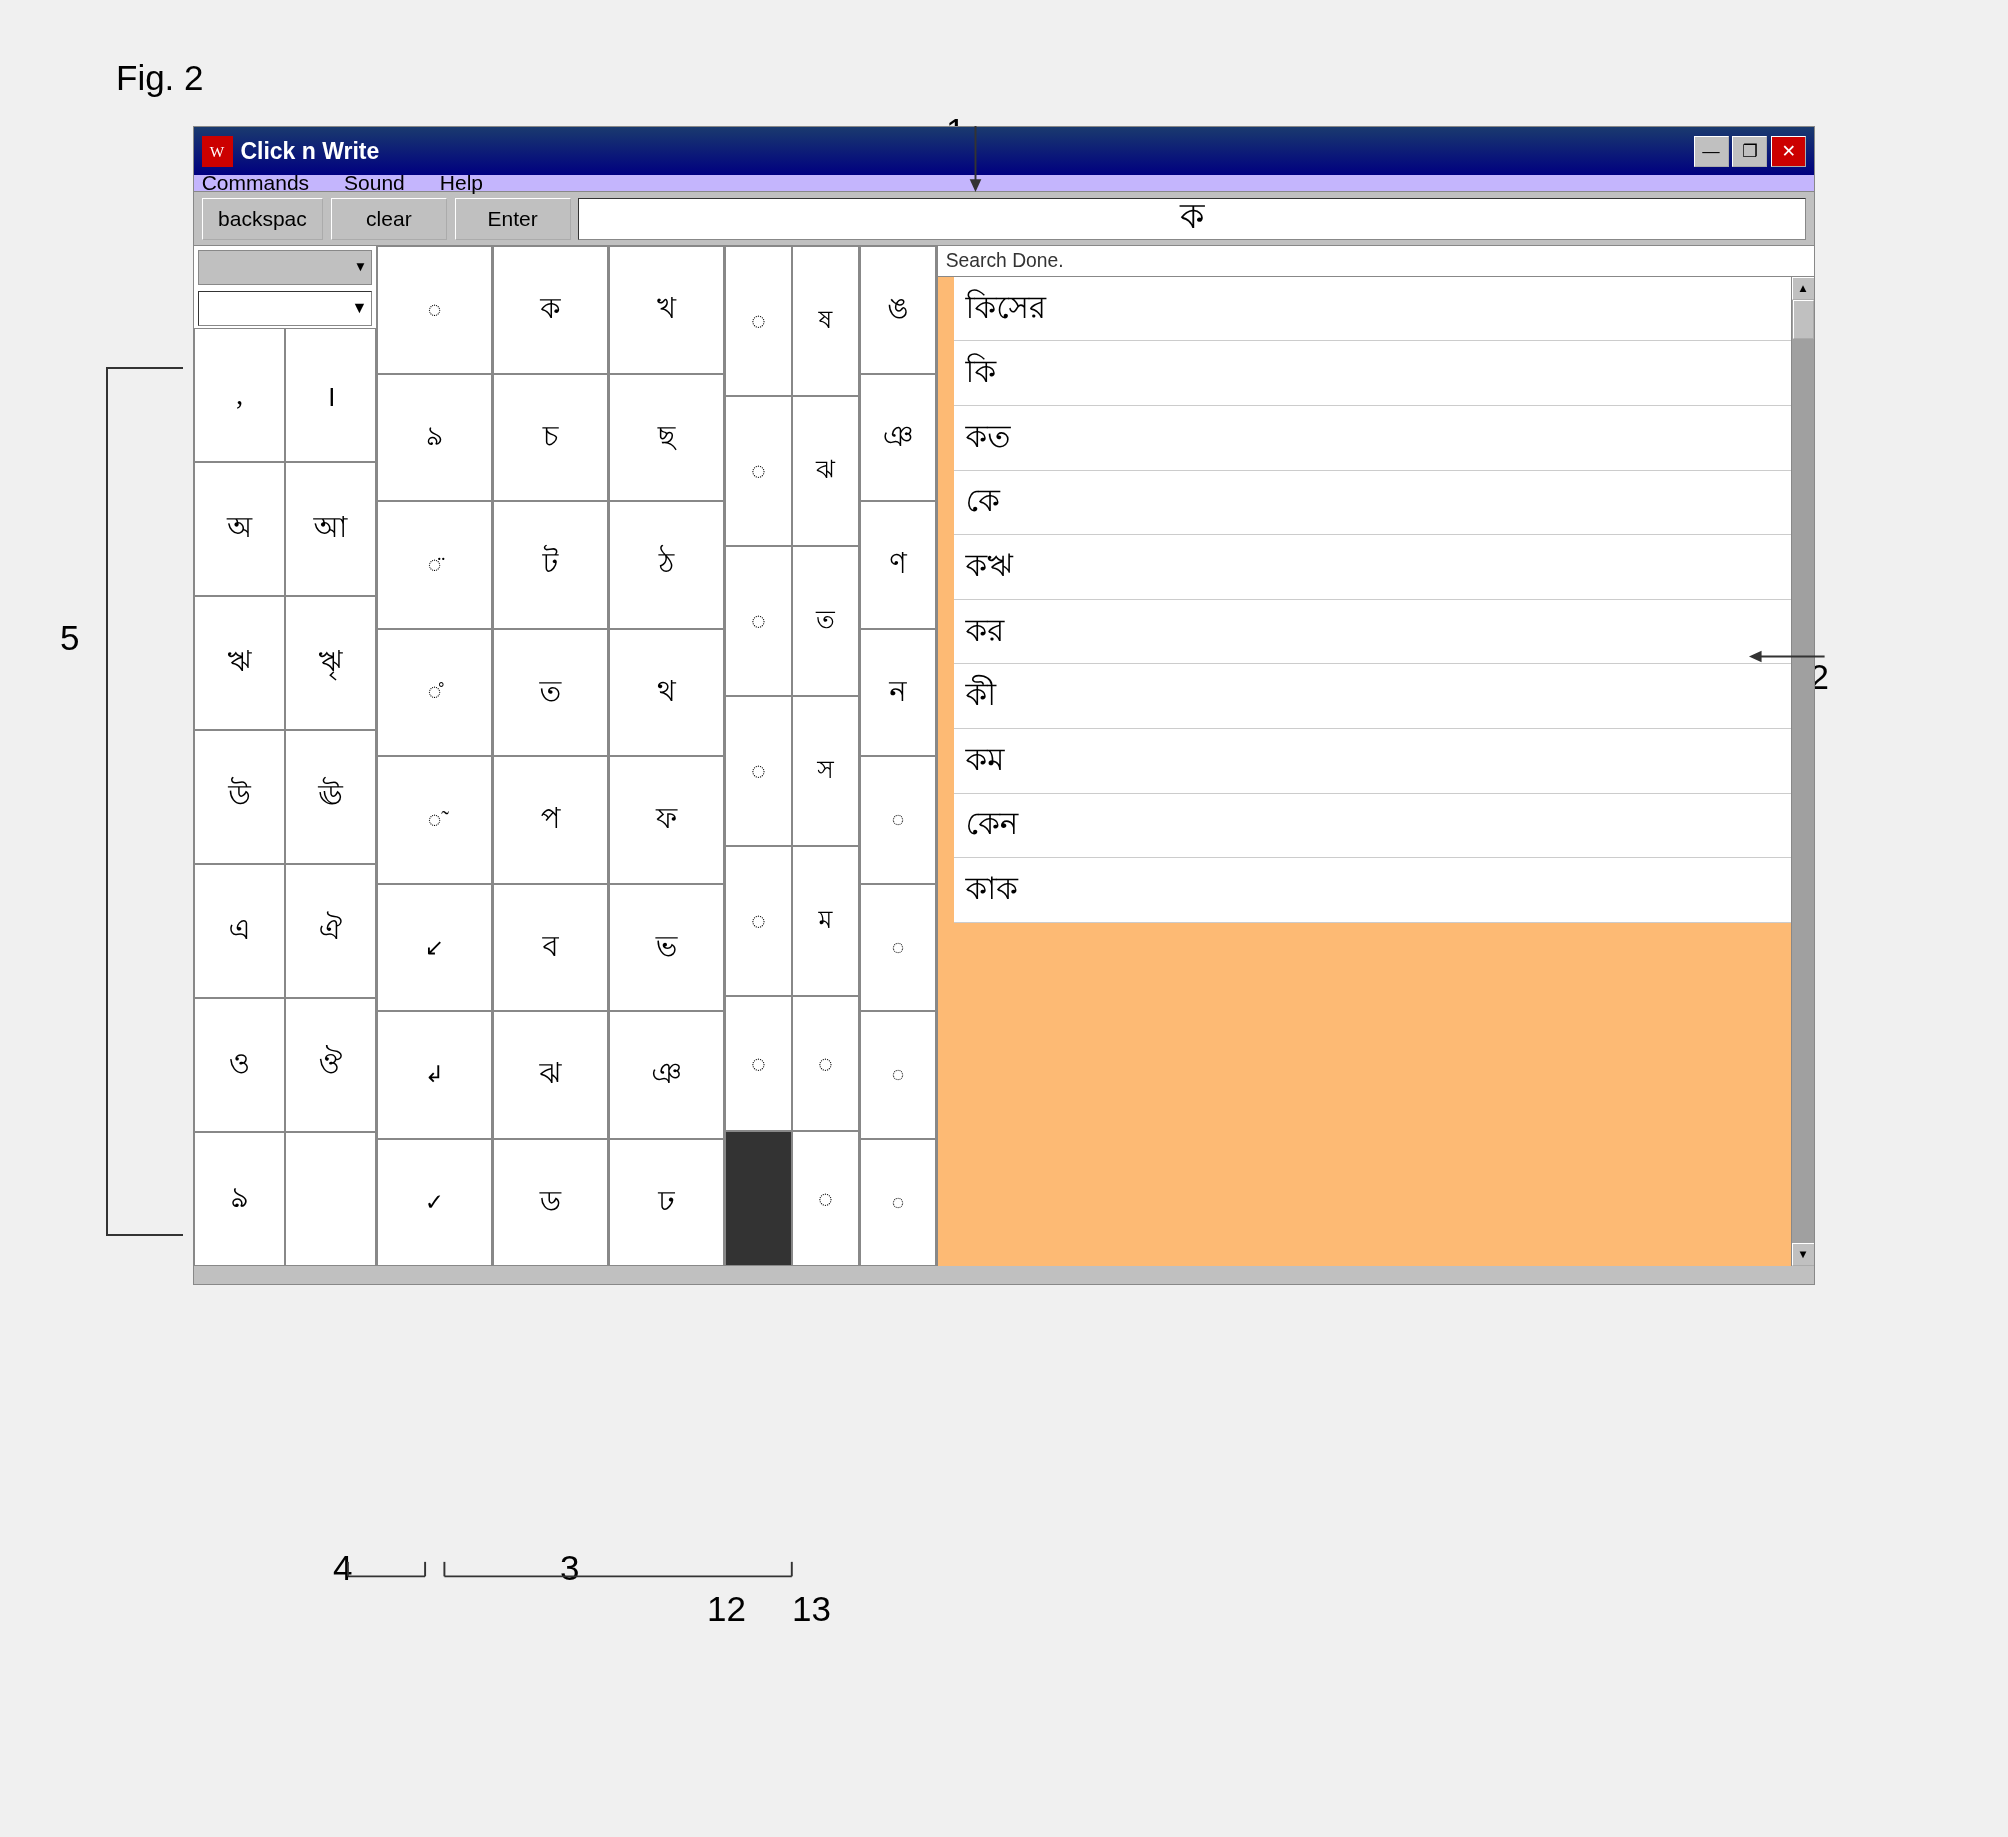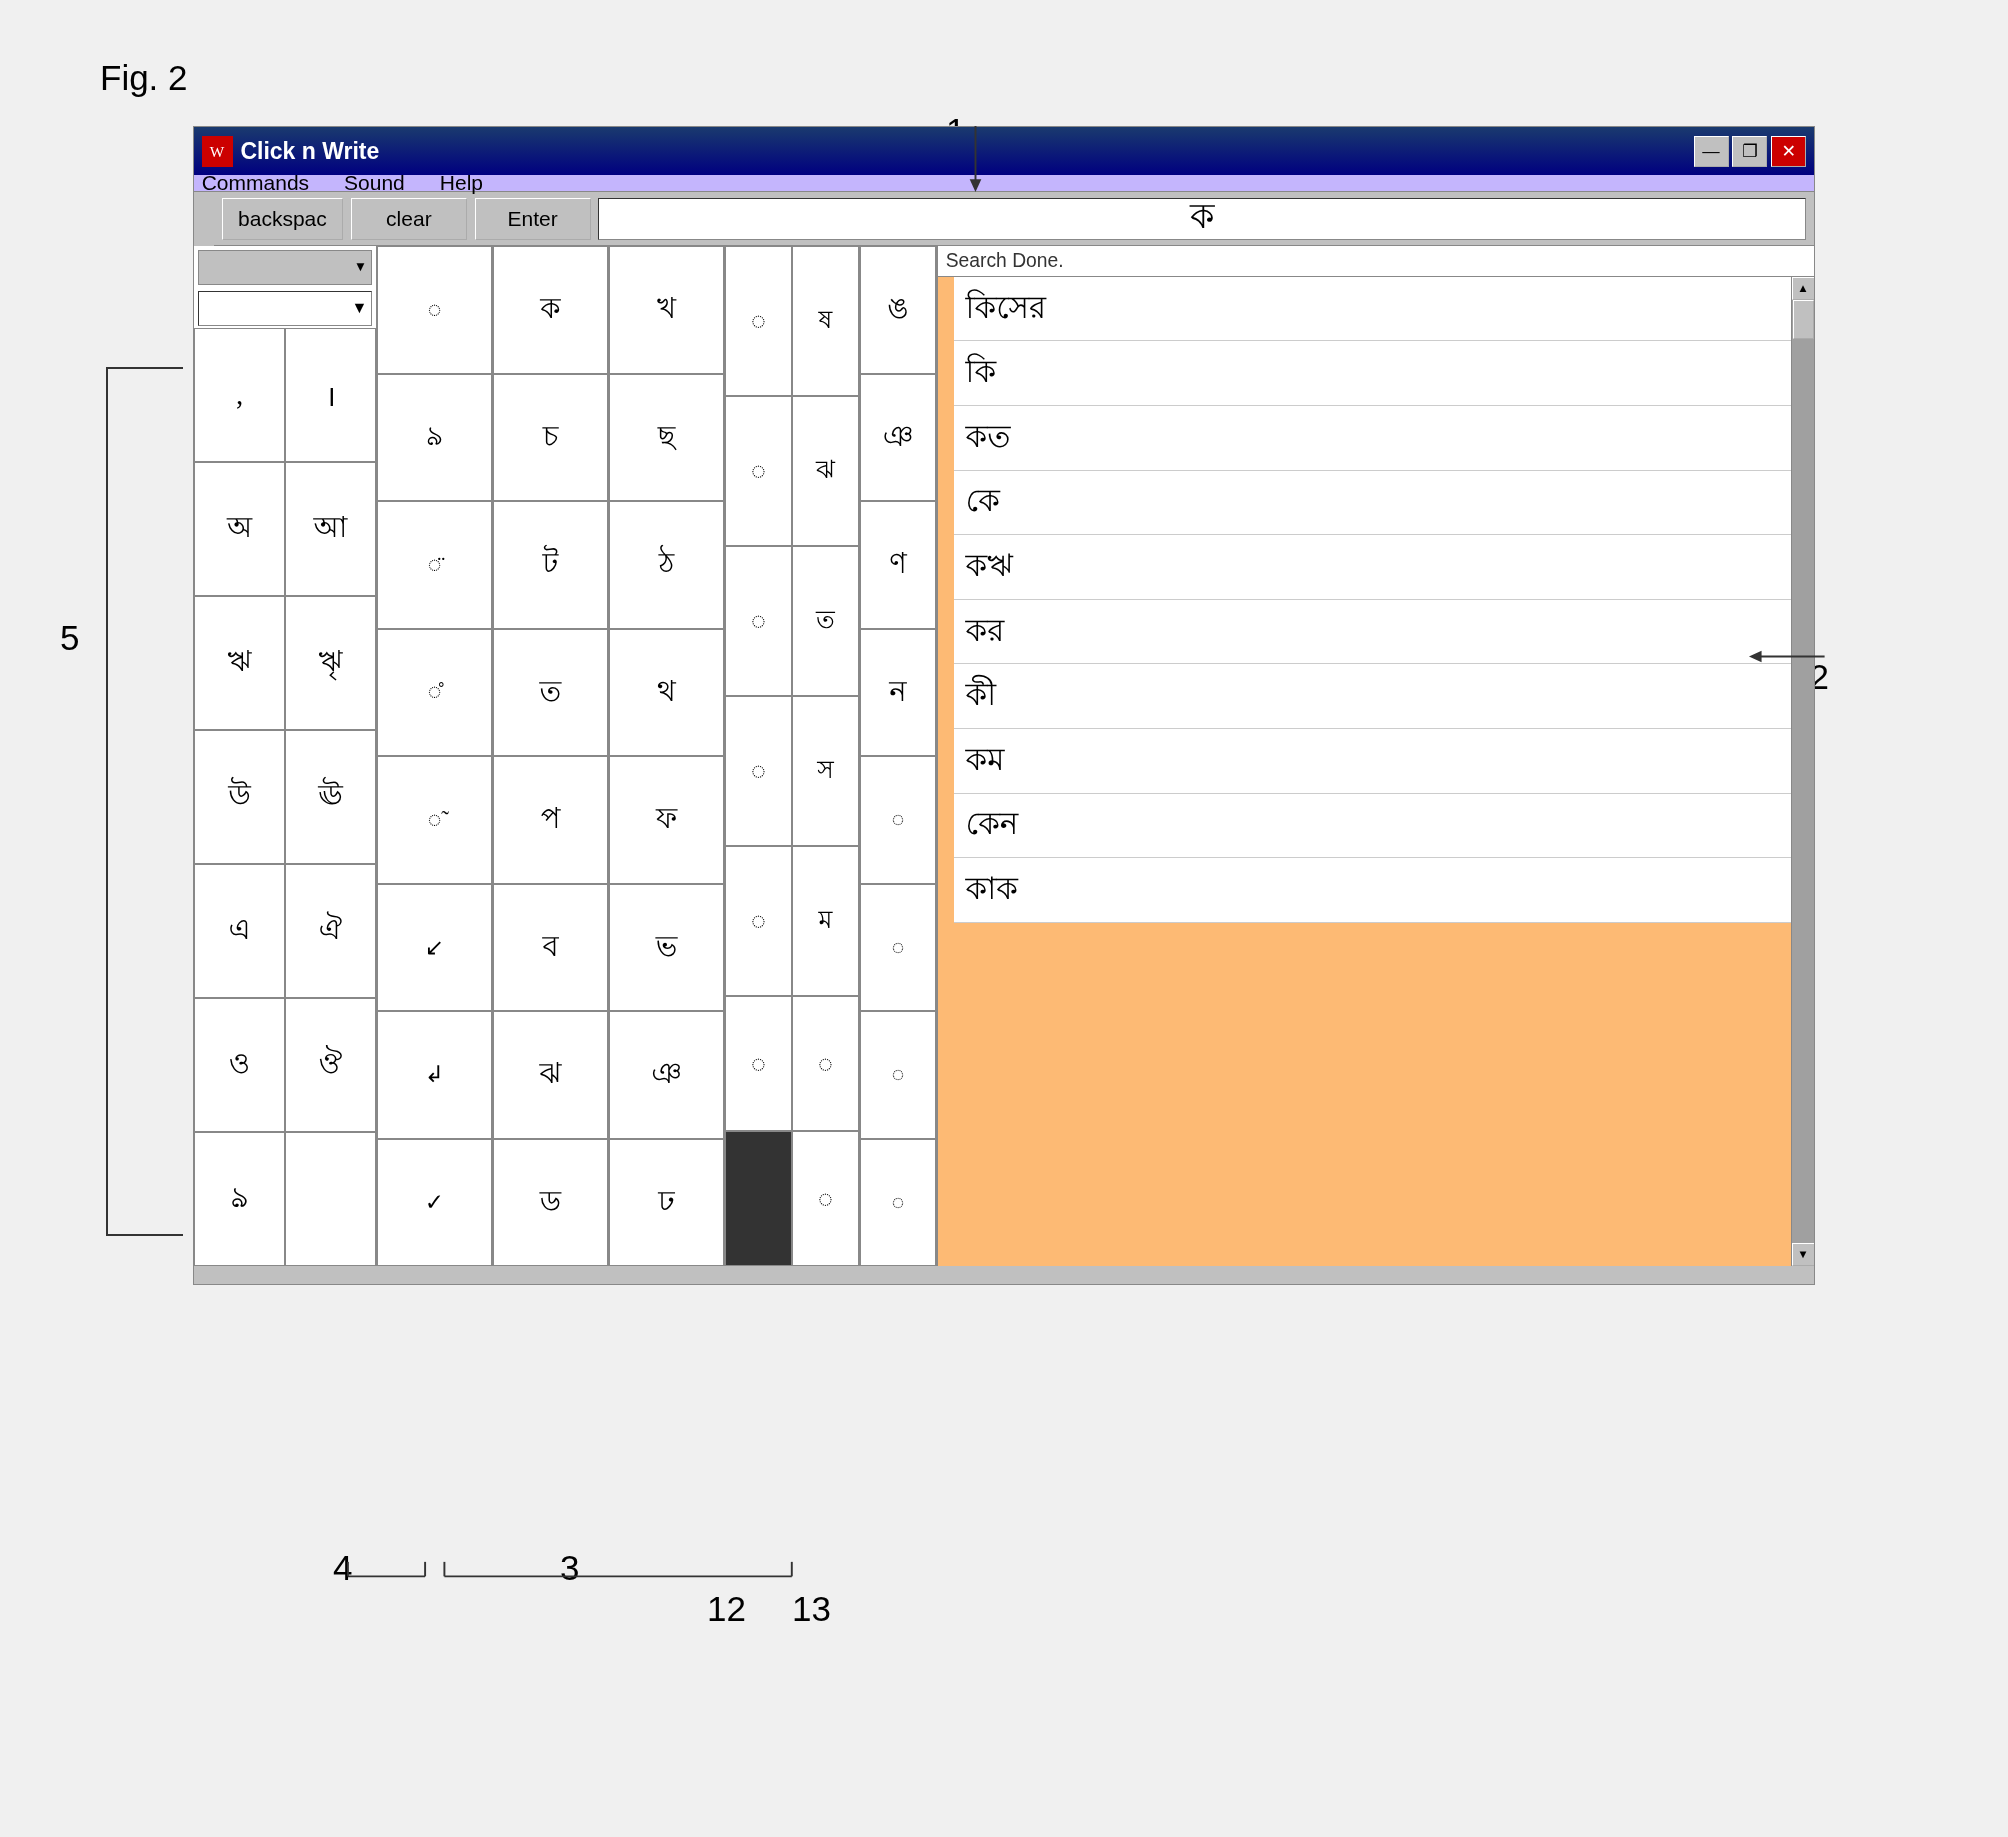--- a/index.html
+++ b/index.html
@@ -8,21 +8,21 @@
       font-family: 'Times New Roman', serif;
       width: 2008px;
       height: 1837px;
       position: relative;
       overflow: hidden;
     }
 
     .figure-label {
       position: absolute;
       top: 58px;
-      left: 100px;
+      left: 116px;
       font-size: 35px;
       font-family: Arial, sans-serif;
     }
 
     .arrow-label-1 {
       position: absolute;
       top: 111px;
       left: 946px;
       font-size: 35px;
       font-family: Arial, sans-serif;
@@ -158,21 +158,20 @@
 
     
     .toolbar {
       height: 54px;
       background: #c0c0c0;
       display: flex;
       align-items: center;
       padding: 3.9px 7.7px;
       gap: 7.7px;
       border-bottom: 1px solid #888;
-      margin-left: 20px;
     }
 
     .toolbar-btn {
       height: 42px;
       padding: 0 15.4px;
       background: #c0c0c0;
       border: 1.9px outset #fff;
       font-size: 21px;
       font-family: Arial, sans-serif;
       cursor: pointer;

